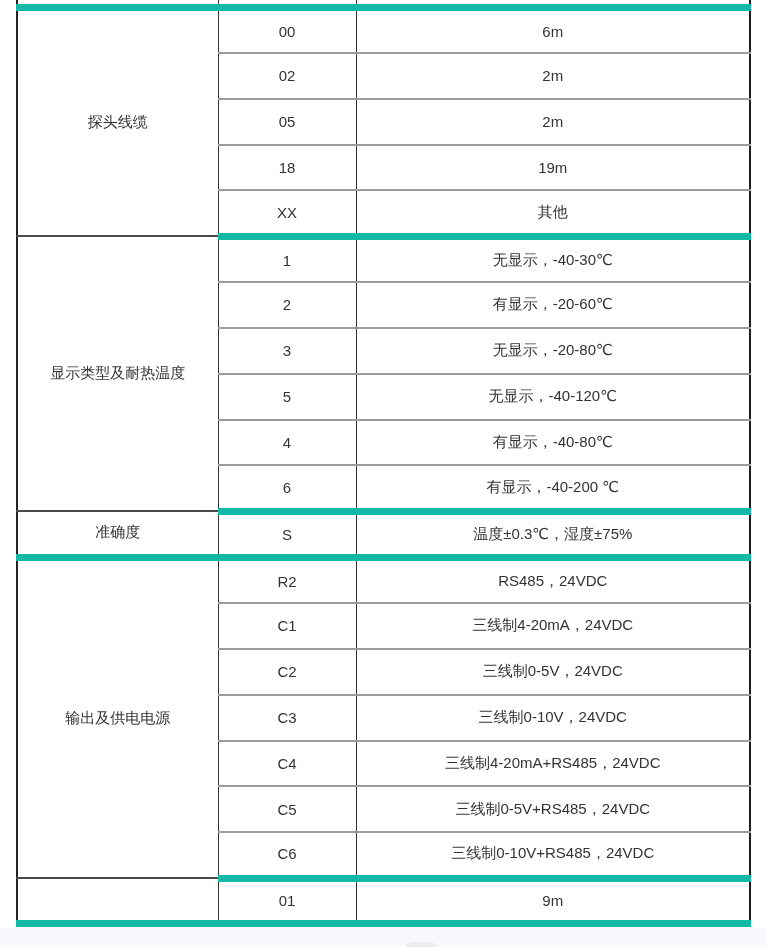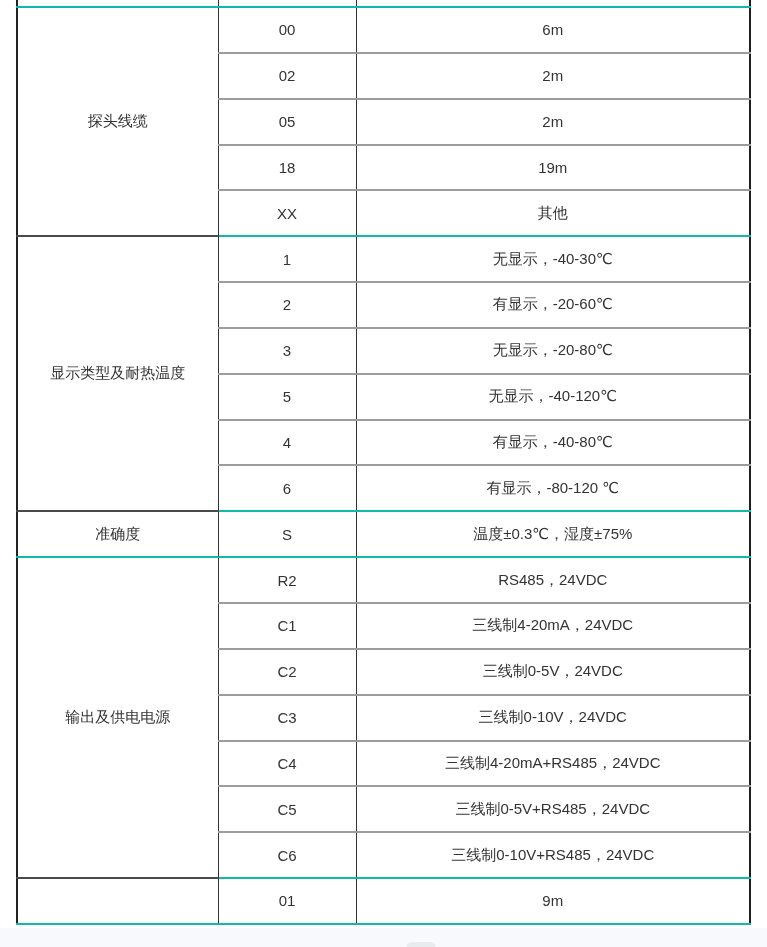--- a/index.html
+++ b/index.html
@@ -26,21 +26,21 @@
     text-align:center;
     vertical-align:middle;
     font-size:15px;
     color:#333333;
     padding:0;
     overflow:hidden;
     white-space:nowrap;
   }
   table.spec tr{height:45.85px;}
   table.spec tr.partial-row{height:7px;}
-  table.spec tr.section-last td{border-bottom:2px solid #14b8a6;}
+  table.spec tr.section-last td{border-bottom:7px solid #14b8a6;}
   table.spec td.label-cell{border-bottom:2px solid #4a4a4a;}
   table.spec td.no-bottom{border-bottom:none;}
   .footer-strip{
     position:absolute;
     left:0;bottom:0;
     width:100%;height:19px;
     background:#f7f9fc;
   }
   .drag-pill{
     position:absolute;
@@ -103,21 +103,21 @@
         <tr>
           <td class="code-cell">5</td>
           <td class="desc-cell">无显示，-40-120℃</td>
         </tr>
         <tr>
           <td class="code-cell">4</td>
           <td class="desc-cell">有显示，-40-80℃</td>
         </tr>
         <tr class="section-last">
           <td class="code-cell">6</td>
-          <td class="desc-cell">有显示，-80-120 ℃</td>
+          <td class="desc-cell">有显示，-40-200 ℃</td>
         </tr>
         <tr class="section-last">
           <td rowspan="1" class="label-cell">准确度</td>
           <td class="code-cell">S</td>
           <td class="desc-cell">温度±0.3℃，湿度±75%</td>
         </tr>
         <tr>
           <td rowspan="7" class="label-cell">输出及供电电源</td>
           <td class="code-cell">R2</td>
           <td class="desc-cell">RS485，24VDC</td>

